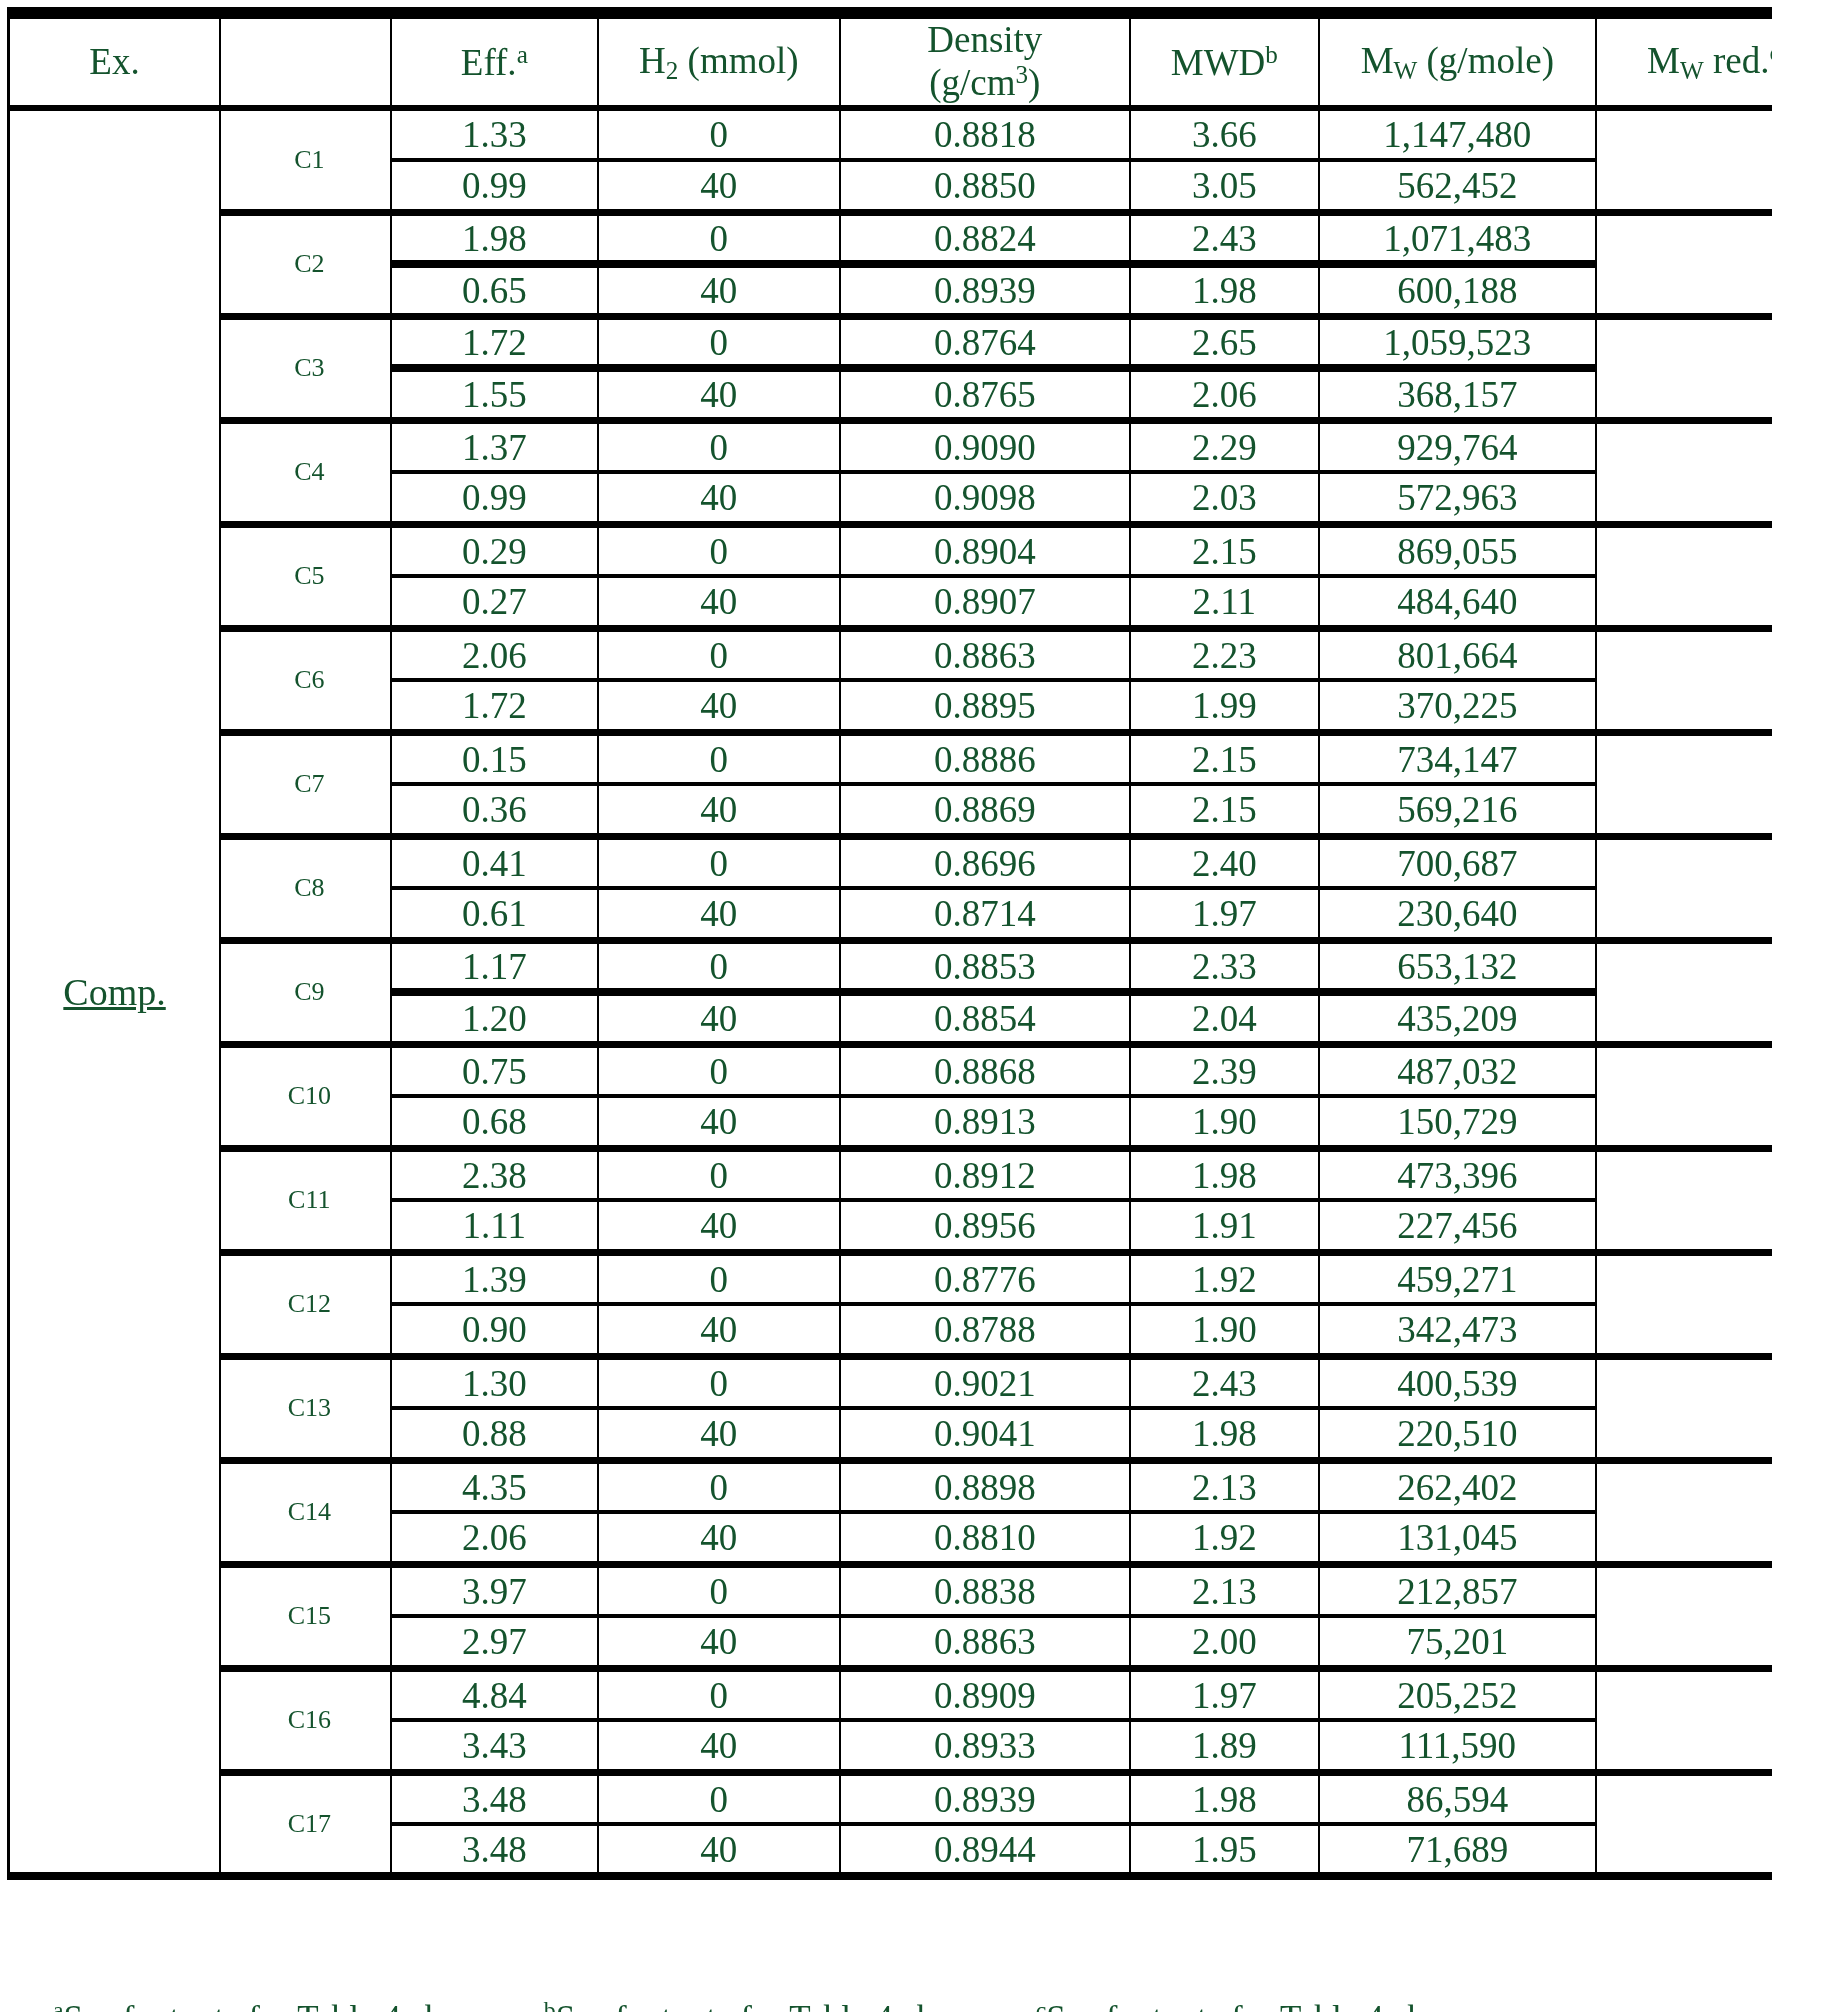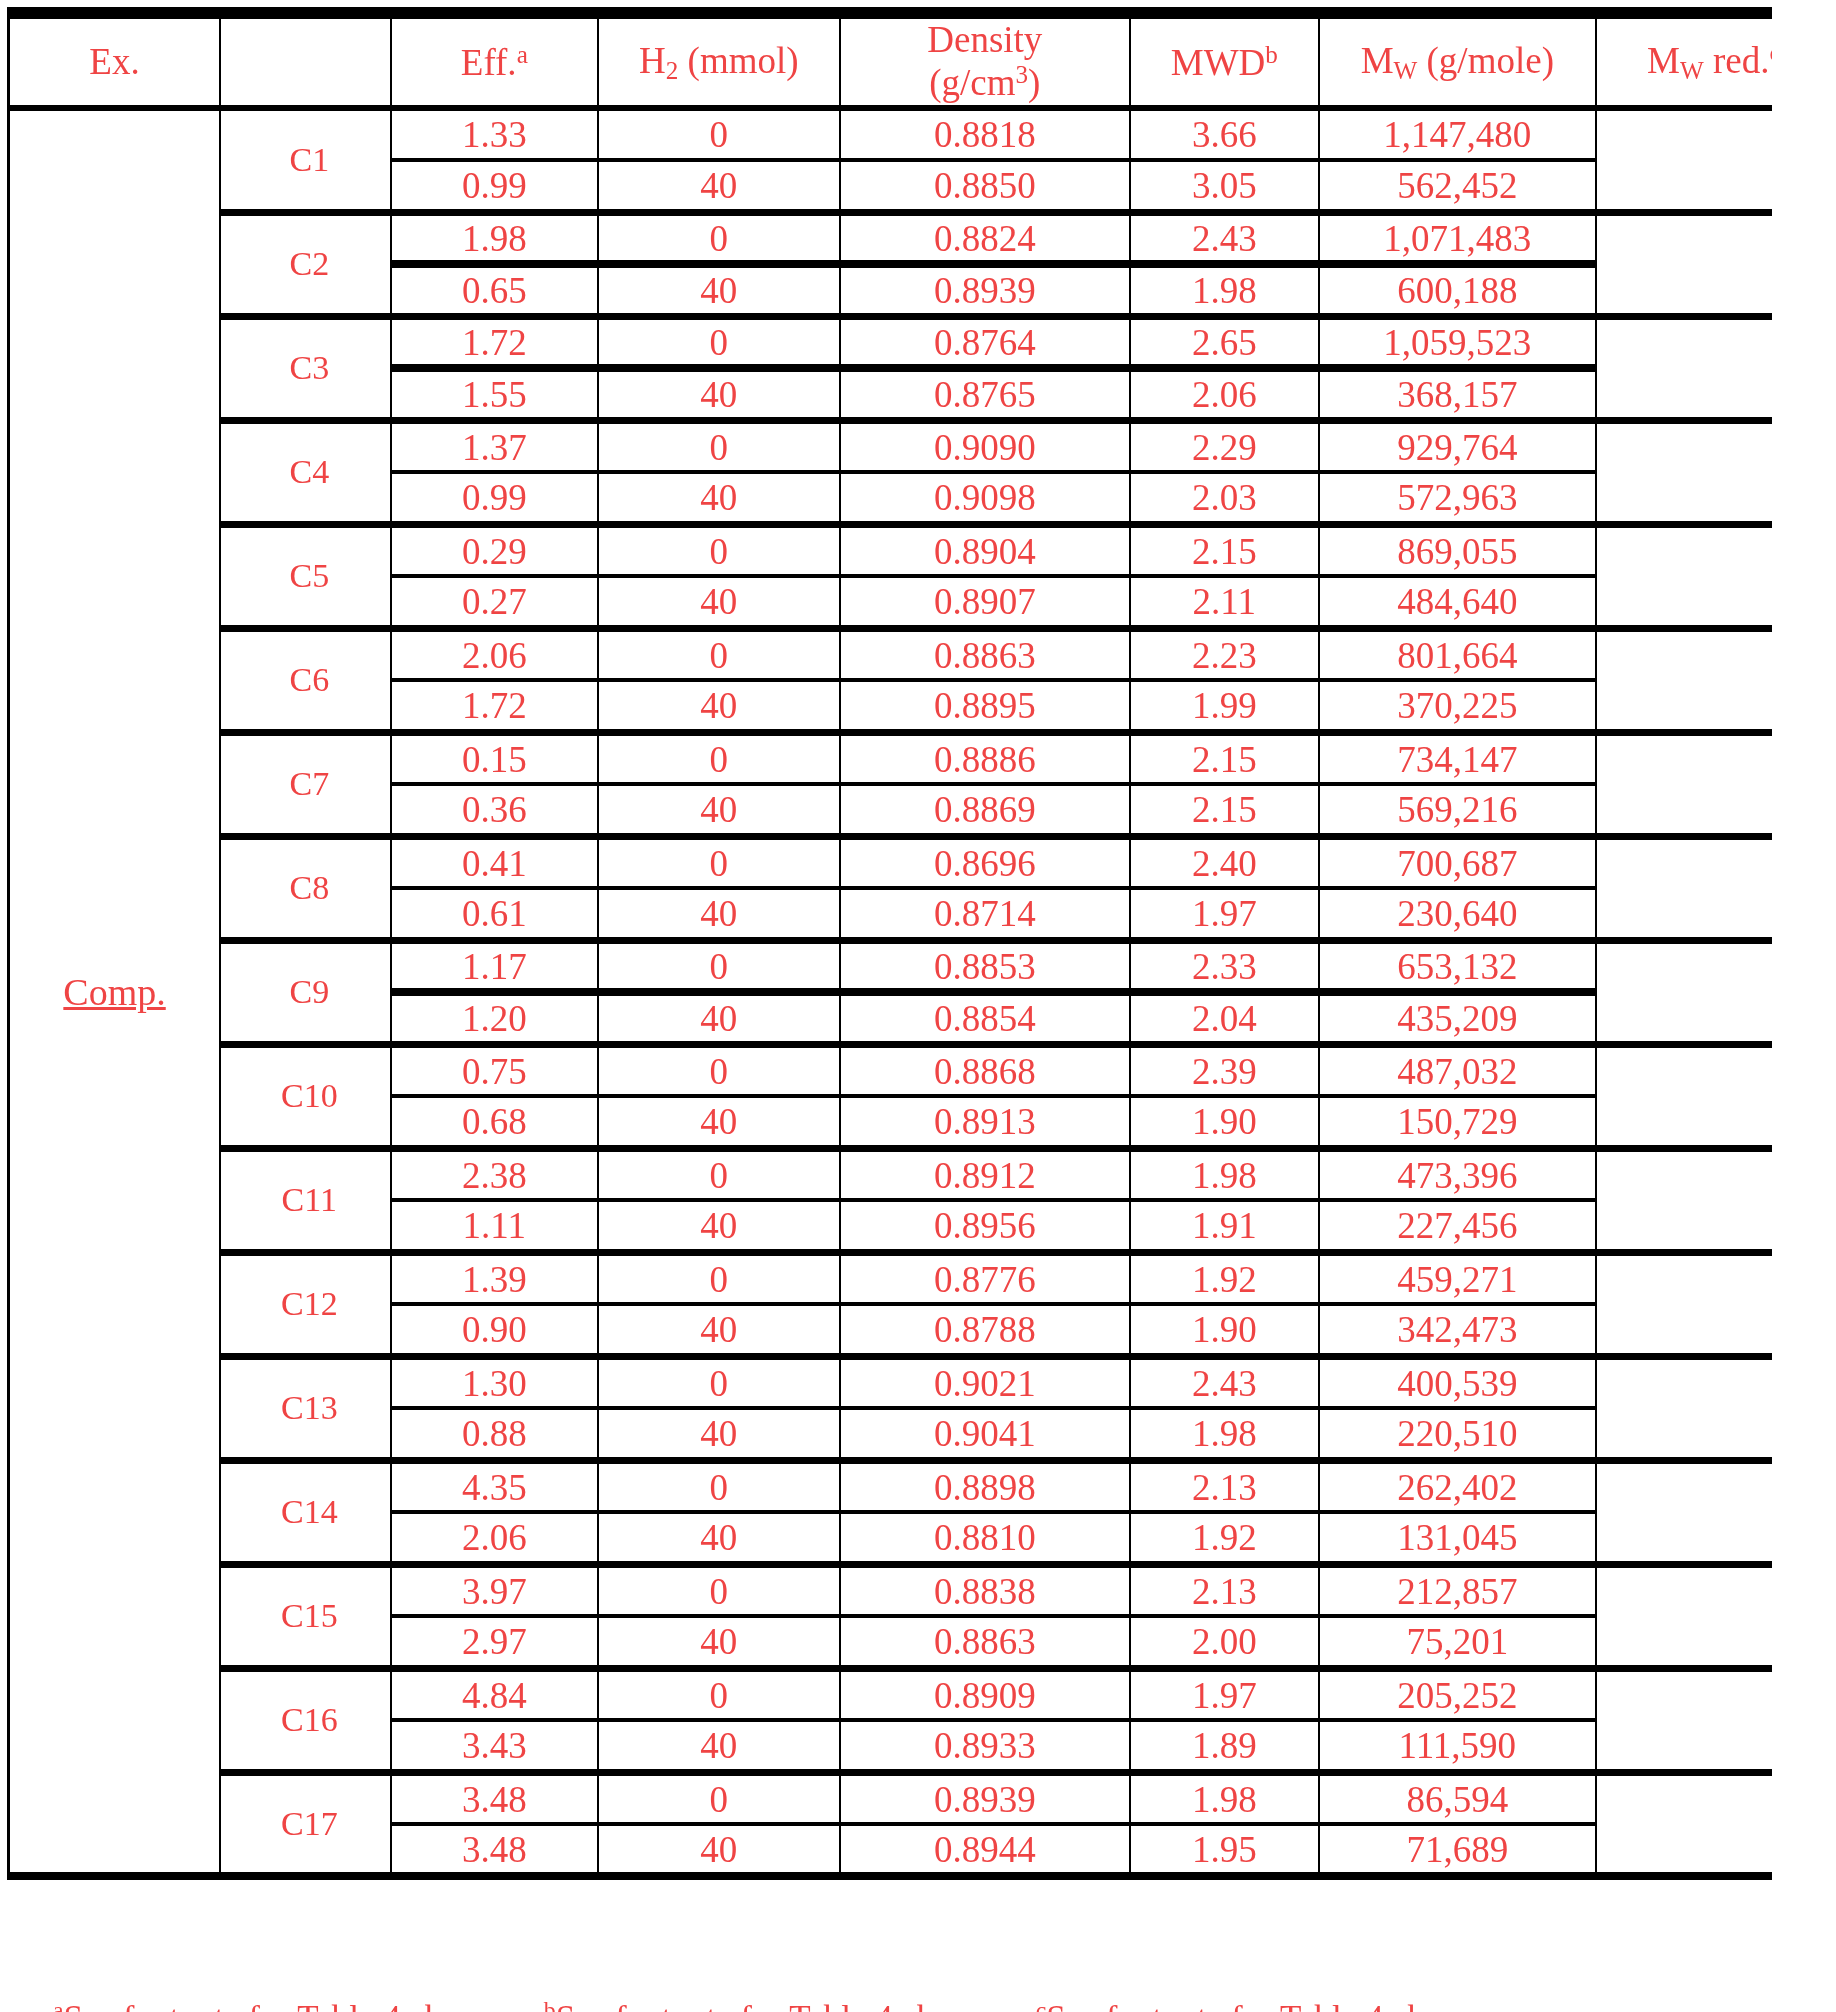--- a/index.html
+++ b/index.html
@@ -3,21 +3,21 @@
 <meta charset="utf-8">
 <style>
   html, body { margin: 0; padding: 0; background: #ffffff; }
   .page {
     position: relative;
     width: 1772px;
     height: 2013px;
     background: #ffffff;
     overflow: hidden;
     font-family: "Liberation Serif", serif;
-    color: #ef4444;
+    color: #14532d;
   }
   table.results {
     position: absolute;
     left: 7.3px;
     top: 7.3px;
     border-collapse: collapse;
     table-layout: fixed;
     width: 1823px;
     border-top: 12px solid #000;
     border-left: 3.7px solid #000;
@@ -30,21 +30,21 @@
     vertical-align: middle;
     padding: 0;
     font-weight: normal;
     overflow: hidden;
   }
   tr.hdr-row { height: 95px; }
   tr.body-row { height: 52px; }
   th { font-size: 37px; line-height: 1.1; }
   thead th { border-bottom: 6.4px solid #000; }
   td.data-cell { font-size: 37px; }
-  td.label-cell { font-size: 34px; padding-left: 8px; }
+  td.label-cell { font-size: 26px; padding-left: 8px; }
   td.red-cell { font-size: 37px; text-align: right; }
   td.ex-cell { font-size: 38px; vertical-align: middle; text-decoration: underline; }
   td.subrow-sep { border-bottom: 4.6px solid #000; }
   td.subrow-sep-thick { border-bottom: 8.2px solid #000; }
   td.group-end { border-bottom: 7.3px solid #000; }
   sub { font-size: 68%; vertical-align: -20%; }
   sup { font-size: 68%; vertical-align: 45%; }
   .footnote {
     position: absolute;
     left: 53px;

